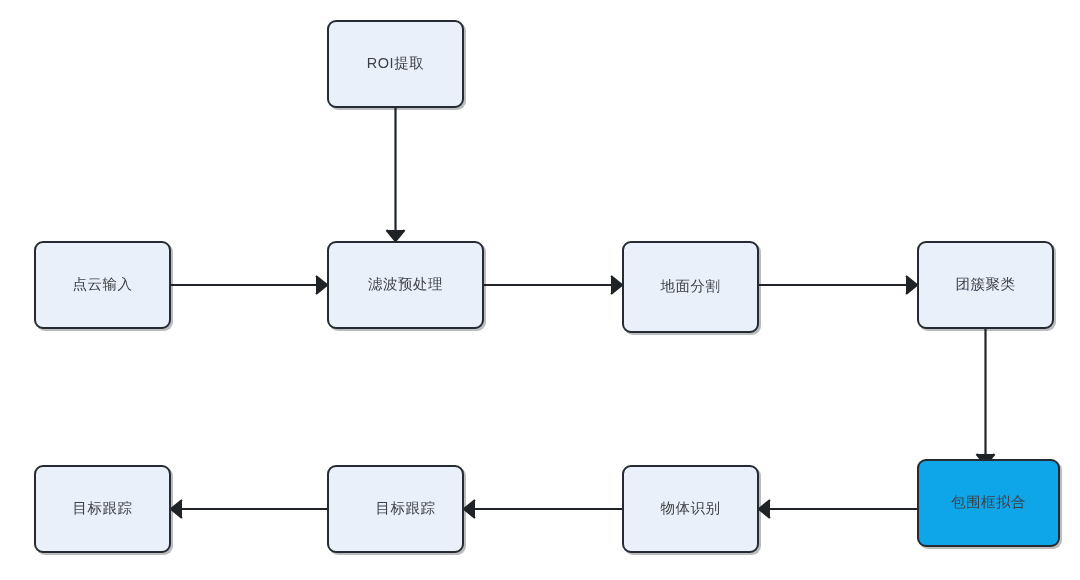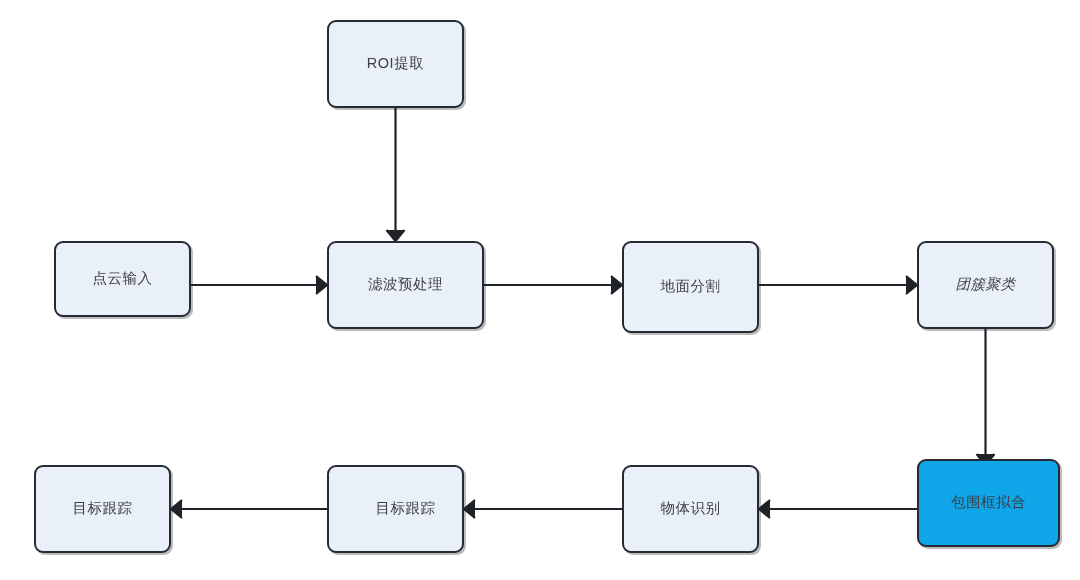--- a/index.html
+++ b/index.html
@@ -90,31 +90,31 @@
       </g>
       <g>
         <line class="edge-line" stroke="#1f2328" x1="327" y1="509" x2="182" y2="509"></line>
         <polyline class="edge-head" fill="none" stroke="#1f2328" stroke-width="2.2" stroke-linecap="butt" stroke-linejoin="miter" points="182,500 171,509 182,518"></polyline>
       </g>
     </svg>
   <div id="node-layer">
       <div class="node" style="left: 327px; top: 20px; width: 137px; height: 88px; background: rgb(234, 240, 250); border-color: rgb(38, 43, 51);">
         <span class="node-label" style="color: rgb(60, 63, 68);">ROI提取</span>
       </div>
-      <div class="node" style="left: 34px; top: 241px; width: 137px; height: 76px; background: rgb(234, 240, 250); border-color: rgb(38, 43, 51); margin-left: 20px;">
+      <div class="node" style="left: 34px; top: 241px; width: 137px; height: 88px; background: rgb(234, 240, 250); border-color: rgb(38, 43, 51);">
         <span class="node-label" style="color: rgb(60, 63, 68);">点云输入</span>
       </div>
       <div class="node" style="left: 327px; top: 241px; width: 157px; height: 88px; background: rgb(234, 240, 250); border-color: rgb(38, 43, 51);">
         <span class="node-label" style="color: rgb(60, 63, 68);">滤波预处理</span>
       </div>
       <div class="node" style="left: 622px; top: 241px; width: 137px; height: 92px; background: rgb(234, 240, 250); border-color: rgb(38, 43, 51);">
         <span class="node-label" style="color: rgb(60, 63, 68);">地面分割</span>
       </div>
       <div class="node" style="left: 917px; top: 241px; width: 137px; height: 88px; background: rgb(234, 240, 250); border-color: rgb(38, 43, 51);">
-        <span class="node-label" style="color: rgb(60, 63, 68); font-style: italic;">团簇聚类</span>
+        <span class="node-label" style="color: rgb(60, 63, 68);">团簇聚类</span>
       </div>
       <div class="node" style="left: 917px; top: 459px; width: 143px; height: 88px; background: #0ea5e9; border-color: rgb(38, 43, 51);">
         <span class="node-label" style="color: rgb(60, 63, 68);">包围框拟合</span>
       </div>
       <div class="node" style="left: 622px; top: 465px; width: 137px; height: 88px; background: rgb(234, 240, 250); border-color: rgb(38, 43, 51);">
         <span class="node-label" style="color: rgb(60, 63, 68); font-family: Liberation Serif, serif;">物体识别</span>
       </div>
       <div class="node" style="left: 327px; top: 465px; width: 137px; height: 88px; background: rgb(234, 240, 250); border-color: rgb(38, 43, 51);">
         <span class="node-label" style="color: rgb(60, 63, 68); margin-left: 20px;">目标跟踪</span>
       </div>

